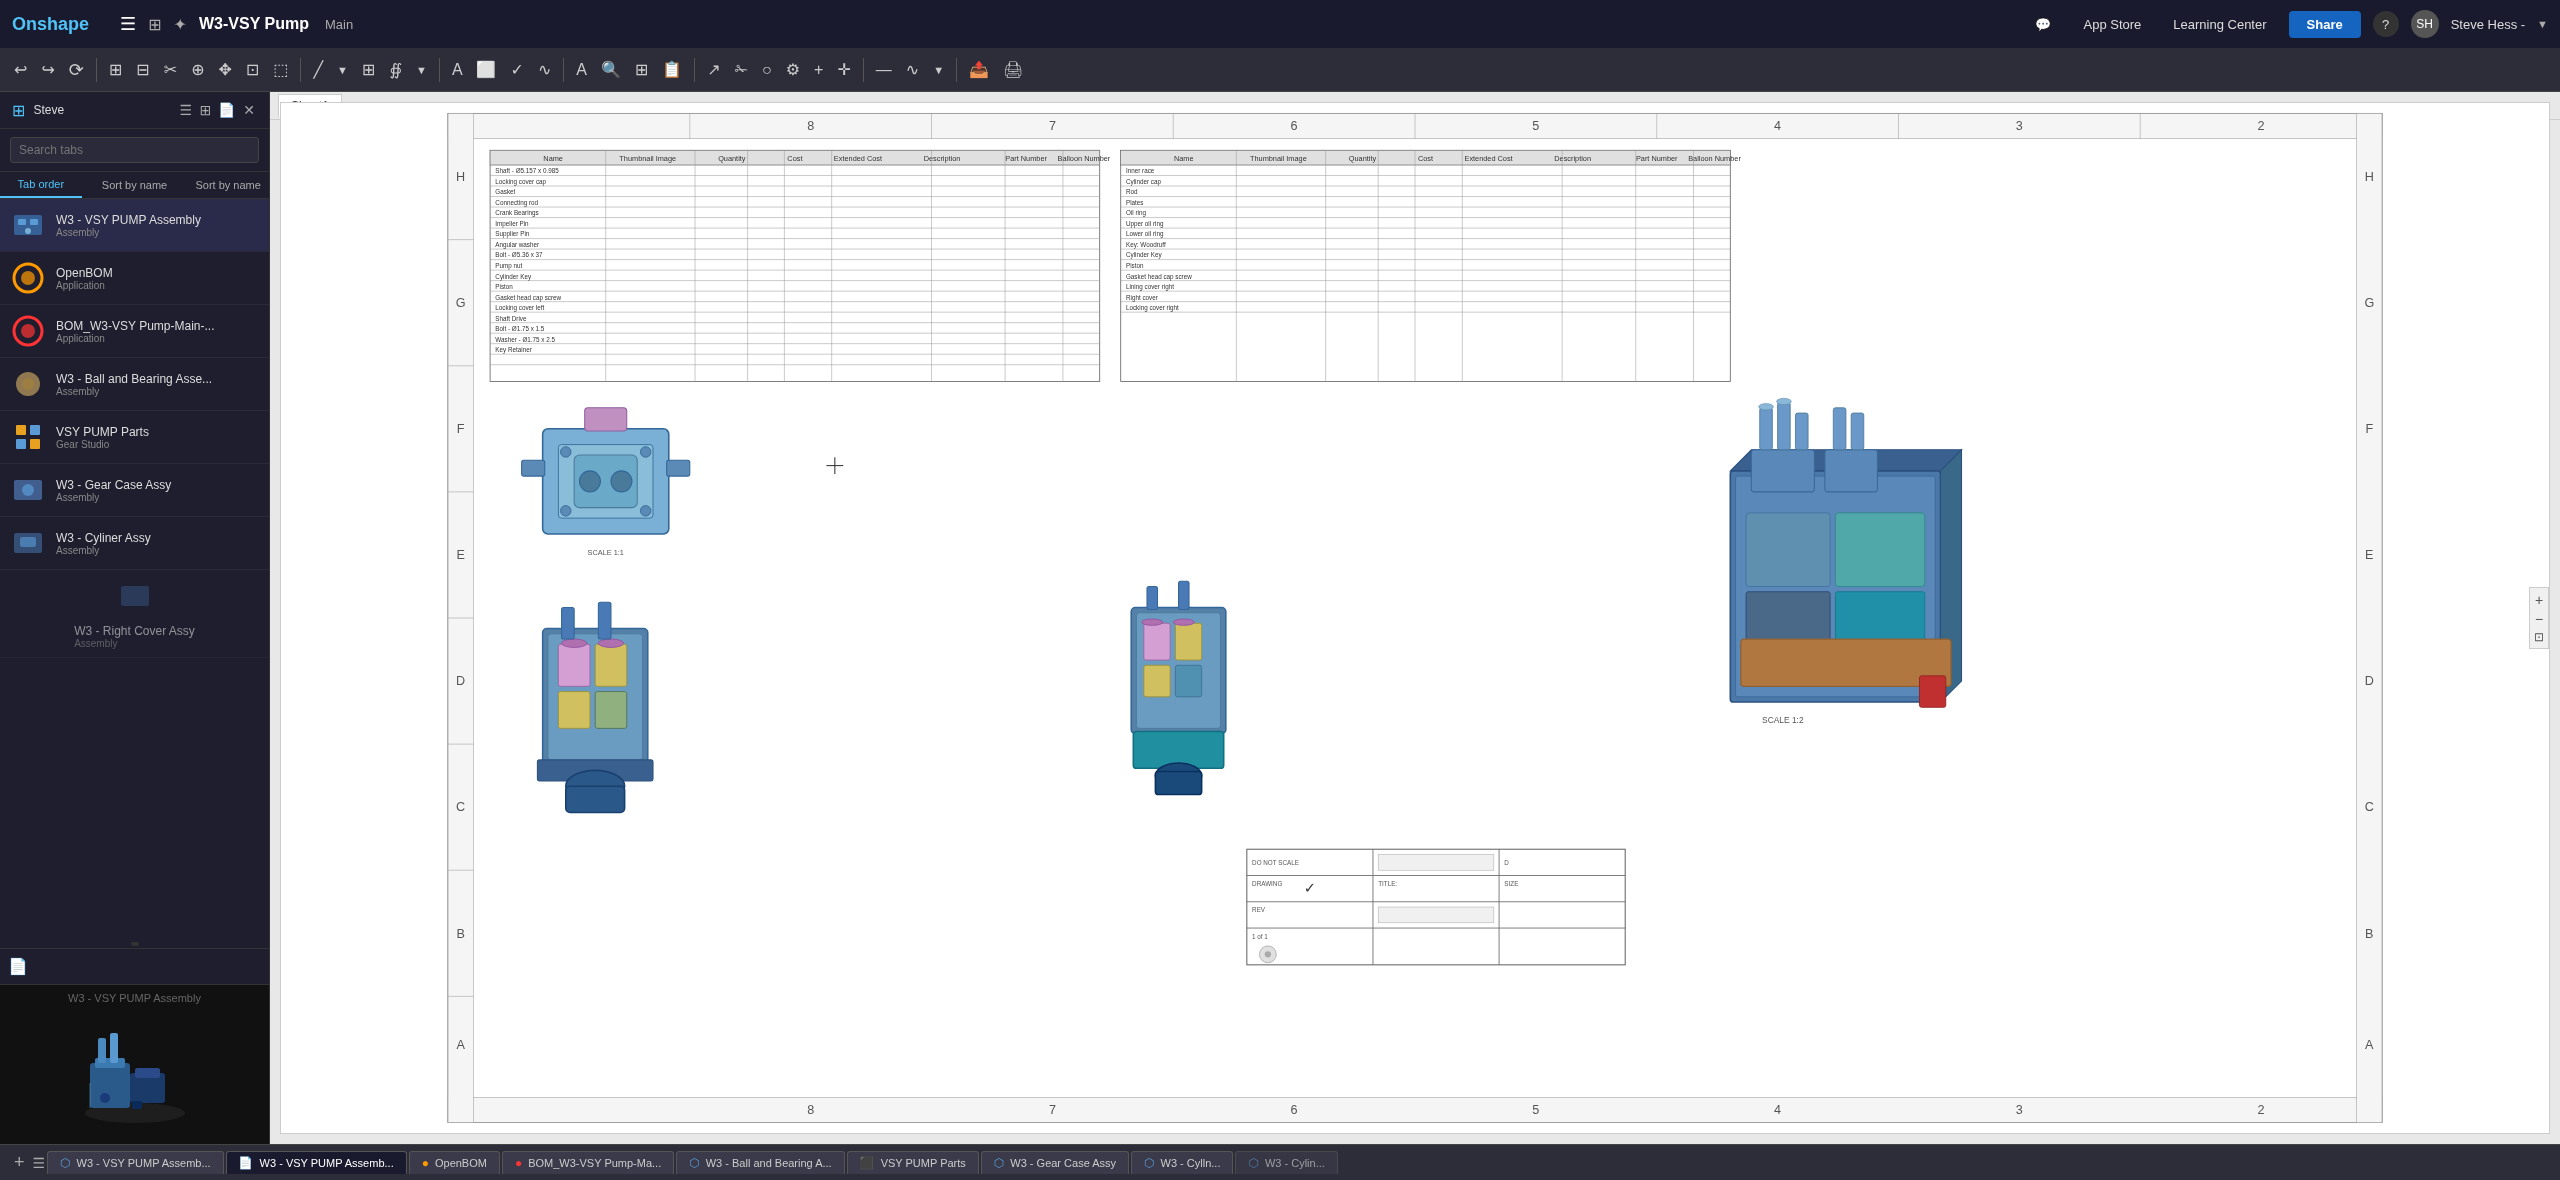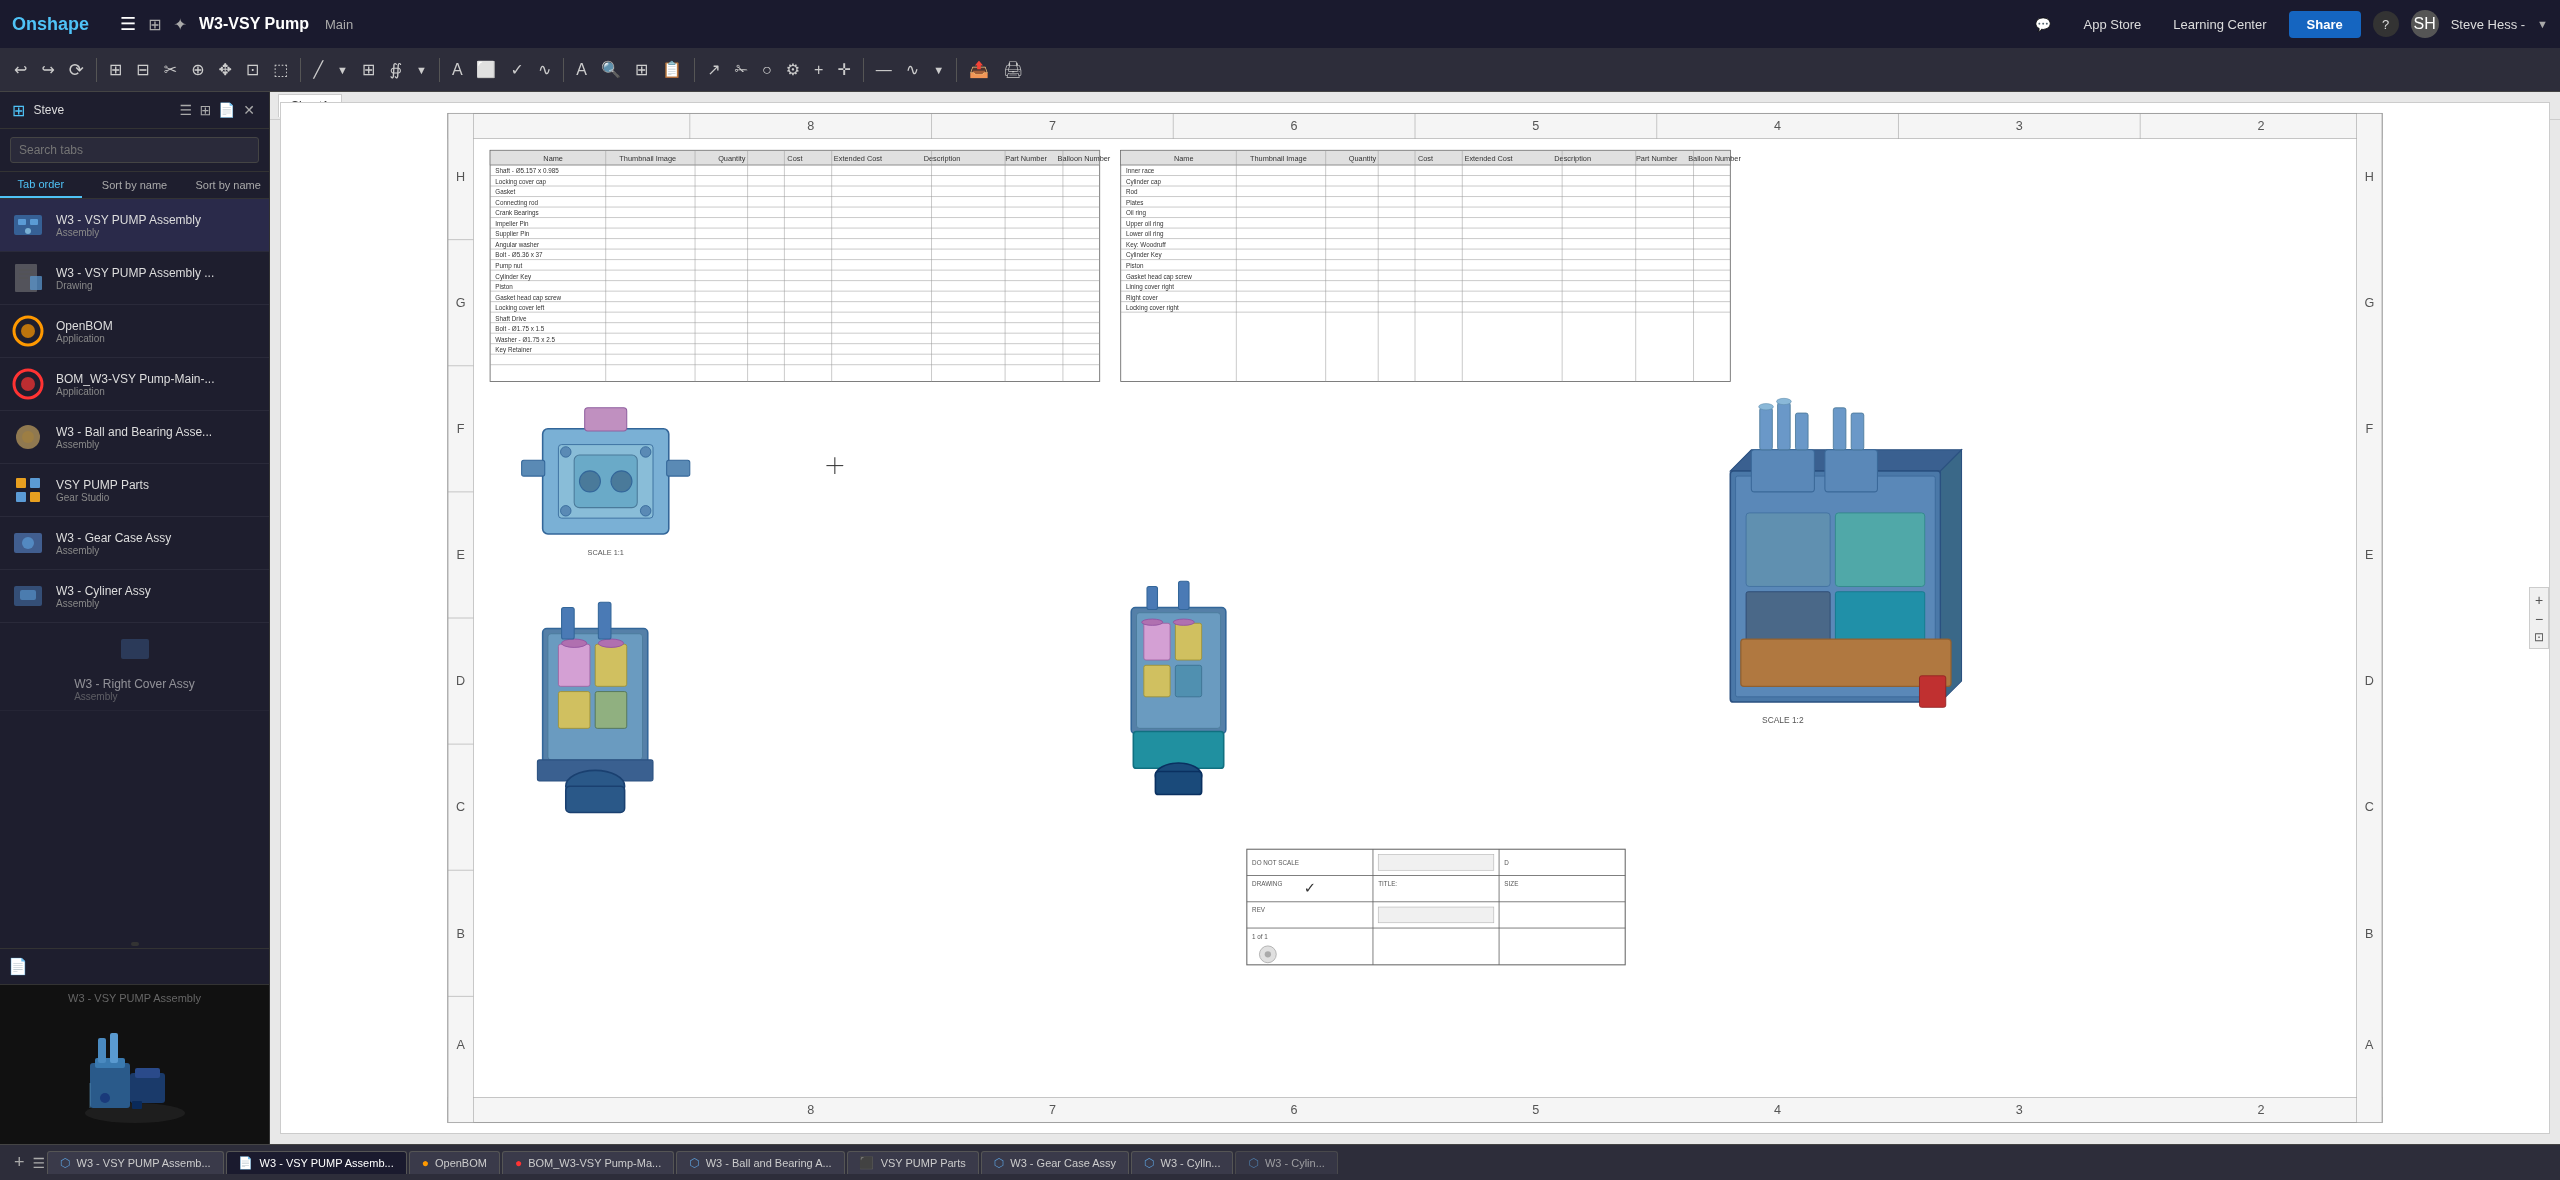--- a/index.html
+++ b/index.html
@@ -18,21 +18,21 @@
     #topbar .nav-btn {
       background: none; border: none; color: #ddd; font-size: 13px; cursor: pointer; padding: 4px 10px;
       display: flex; align-items: center; gap: 4px;
     }
     #topbar .share-btn {
       background: #1565c0; border: none; color: white; padding: 6px 18px;
       border-radius: 4px; font-size: 13px; cursor: pointer; font-weight: bold;
     }
     #topbar .user-avatar {
       width: 28px; height: 28px; border-radius: 50%; background: #555;
-      display: flex; align-items: center; justify-content: center; color: white; font-size: 16px;
+      display: flex; align-items: center; justify-content: center; color: white; font-size: 12px;
     }
 
     
     #toolbar {
       display: flex; align-items: center; height: 44px;
       background: #2d2d3a; padding: 0 8px; gap: 2px; border-bottom: 1px solid #444;
     }
     .tb-btn {
       background: none; border: none; color: #ccc; padding: 4px 6px;
       cursor: pointer; font-size: 16px; border-radius: 3px;
@@ -228,35 +228,20 @@
             <rect x="20" y="12" width="8" height="6" rx="1" fill="#5b9bd5"></rect>
             <circle cx="18" cy="24" r="3" fill="#7ab0d5"></circle>
           </svg>
         </div>
         <div class="tab-info">
           <div class="tab-name">W3 - VSY PUMP Assembly</div>
           <div class="tab-type">Assembly</div>
         </div>
       </div>
 
-      <div class="tab-item">
-        <div class="tab-icon">
-          <svg width="36" height="36" viewBox="0 0 36 36">
-            <rect x="5" y="4" width="22" height="28" rx="1" fill="#888" opacity="0.5"></rect>
-            <line x1="9" y1="10" x2="23" y2="10" stroke="#555" stroke-width="1"></line>
-            <line x1="9" y1="14" x2="23" y2="14" stroke="#555" stroke-width="1"></line>
-            <line x1="9" y1="18" x2="18" y2="18" stroke="#555" stroke-width="1"></line>
-            <rect x="20" y="16" width="12" height="14" rx="1" fill="#5b9bd5" opacity="0.7"></rect>
-          </svg>
-        </div>
-        <div class="tab-info">
-          <div class="tab-name">W3 - VSY PUMP Assembly ...</div>
-          <div class="tab-type">Drawing</div>
-        </div>
-      </div>
 
       <div class="tab-item">
         <div class="tab-icon">
           <svg width="36" height="36" viewBox="0 0 36 36">
             <circle cx="18" cy="18" r="14" fill="none" stroke="#f90" stroke-width="3"></circle>
             <circle cx="18" cy="18" r="7" fill="#f90" opacity="0.7"></circle>
           </svg>
         </div>
         <div class="tab-info">
           <div class="tab-name">OpenBOM</div>

